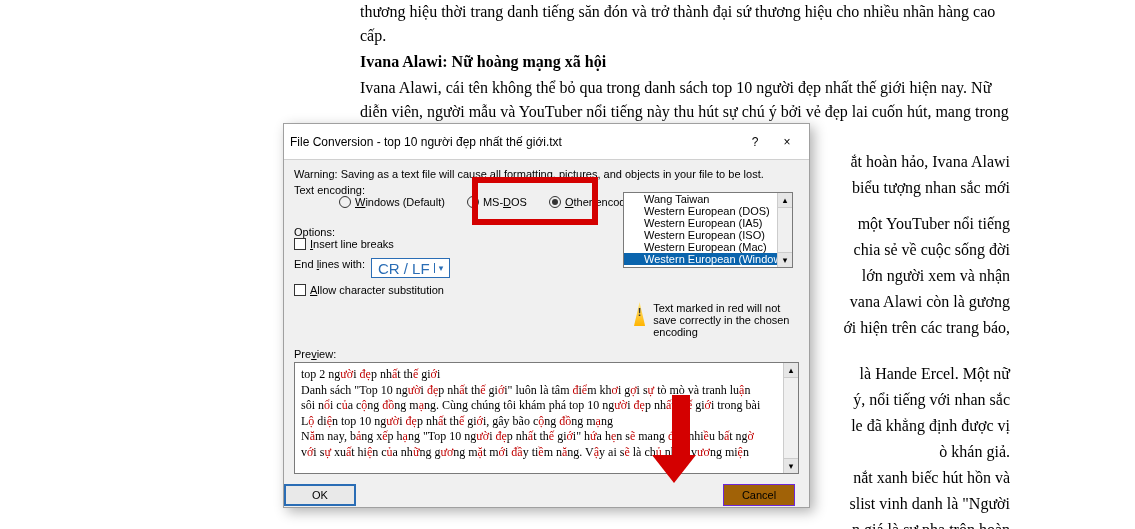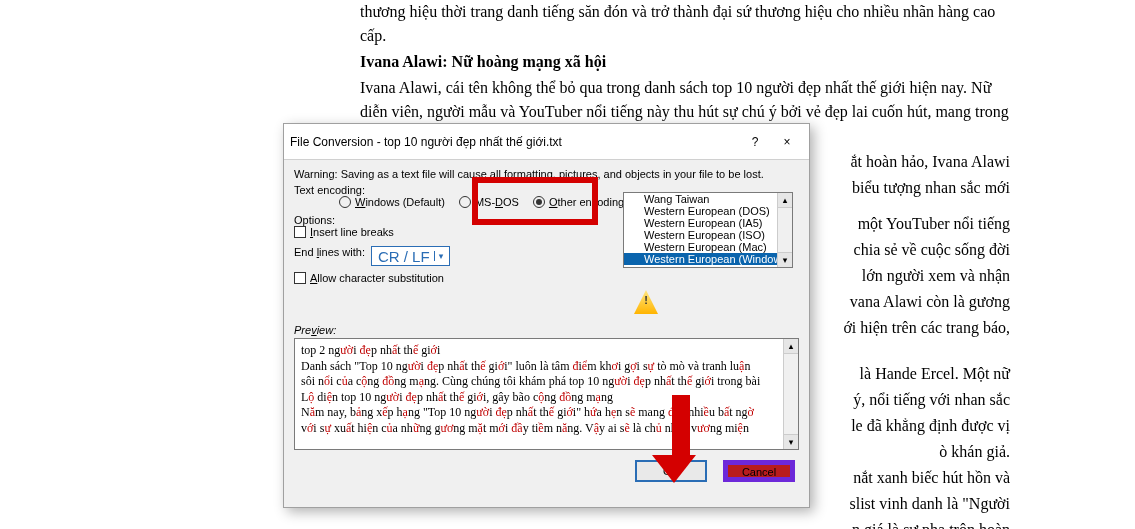--- a/index.html
+++ b/index.html
@@ -40,21 +40,21 @@
     background: #fff;
     border-bottom: 1px solid #d0d0d0;
     display: flex;
     align-items: center;
     padding: 11px 6px;
   }
   .titlebar .t { flex: 1; font-size: 12px; }
   .titlebar .btn { width: 32px; text-align: center; font-size: 12px; }
   .body { padding: 8px 10px 4px 10px; }
   .warn { color: #000; margin-bottom: 4px; }
-  .radios { display: flex; gap: 14px; align-items: center; margin-bottom: 6px; padding-left: 45px; }
+  .radios { display: flex; gap: 22px; align-items: center; margin-bottom: 18px; padding-left: 45px; }
   .radio { display: inline-flex; align-items: center; gap: 4px; }
   .radio .circ {
     width: 12px; height: 12px; border: 1px solid #333; border-radius: 50%;
     display: inline-flex; align-items: center; justify-content: center;
   }
   .radio.sel .circ::after { content: ""; width: 6px; height: 6px; background: #333; border-radius: 50%; }
   .redbox {
     position: absolute;
     border: 6px solid #d40000;
     left: 472px; top: 177px; width: 126px; height: 48px;
@@ -84,34 +84,34 @@
   .combo .v { color:#2a6db5; padding:0 4px; font-size:15px;}
   .combo .dd { border-left:1px solid #2a6db5; padding:0 4px; color:#2a6db5; font-size:9px;}
   .warnicon-row { display:flex; align-items:flex-start; gap:8px; margin-left:340px; margin-top:4px;}
   .warnicon {
     width:24px;height:24px;
     background: linear-gradient(#ffe680,#ffb400);
     clip-path: polygon(50% 0,100% 100%,0 100%);
     position:relative;
   }
   .warnicon::after{content:"!";position:absolute;left:0;right:0;text-align:center;top:4px;font-weight:bold;color:#333;}
-  .preview-label{margin-top:10px;font-style:italic;}
+  .preview-label{margin-top:10px;}
   .preview {
     background:#fff; border:1px solid #7a7a7a; height:112px; margin-top:2px;
     padding:4px 6px; font-family:"Times New Roman",serif; font-size:12px; line-height:1.3;
     position:relative; overflow:hidden;
   }
   .preview .scroll{position:absolute;right:0;top:0;bottom:0;width:15px;background:#f0f0f0;border-left:1px solid #ccc;}
   .preview .scroll .arr{height:15px;text-align:center;font-size:9px;line-height:15px;background:#e6e6e6;border-bottom:1px solid #ccc;}
   .preview .scroll .arr.bot{position:absolute;bottom:0;left:0;right:0;border-top:1px solid #ccc;border-bottom:none;}
   .preview .line{white-space:nowrap;}
   .preview .r{color:#c00000;}
-  .btns { display:flex; justify-content:flex-end; gap:16px; padding:6px 14px 10px 0;}
+  .btns { display:flex; justify-content:space-between; gap:16px; padding:6px 14px 10px 0;}
   .btns button{
-    min-width:72px; height:22px; background:#b91c1c; border:5px solid #6d28d9;
+    min-width:72px; height:22px; background:#a16207; border:1px solid #6d28d9;
     font-size:11px; cursor:pointer;
   }
   .btns button.primary{ border:2px solid #2a6db5; background:#e9e9e9;}
   .arrow {
     position:absolute; left:665px; top:395px; pointer-events:none;
   }
   .arrow .shaft{ width:18px; height:60px; background:#d40000; margin:0 auto;}
   .arrow .head{ width:0;height:0;border-left:22px solid transparent;border-right:22px solid transparent;border-top:28px solid #d40000; margin-left:-13px;}
   u.acc{text-decoration:underline;}
 </style>
@@ -188,20 +188,21 @@
         <span class="dd">▾</span>
       </span>
     </div>
     <div class="chk" style="margin-top:6px">
         <span class="box"></span>
         <span><u class="acc">A</u>llow character substitution</span>
       </div>
 
     <div class="warnicon-row">
       <div class="warnicon"></div>
+      <div style="max-width:150px">Text marked in red will not save correctly in the chosen encoding</div>
     </div>
 
     <div class="preview-label">Pre<u class="acc">v</u>iew:</div>
     <div class="preview">
       <div class="line"><span>top 2 ng</span><span class="r">ườ</span><span>i </span><span class="r">đẹ</span><span>p nh</span><span class="r">ấ</span><span>t th</span><span class="r">ế</span><span> gi</span><span class="r">ớ</span><span>i</span></div>
       <div class="line"><span>Danh sách "Top 10 ng</span><span class="r">ườ</span><span>i </span><span class="r">đẹ</span><span>p nh</span><span class="r">ấ</span><span>t th</span><span class="r">ế</span><span> gi</span><span class="r">ớ</span><span>i" luôn là tâm </span><span class="r">đ</span><span>i</span><span class="r">ể</span><span>m kh</span><span class="r">ơ</span><span>i g</span><span class="r">ợ</span><span>i s</span><span class="r">ự</span><span> tò mò và tranh lu</span><span class="r">ậ</span><span>n</span></div>
       <div class="line"><span>sôi n</span><span class="r">ổ</span><span>i c</span><span class="r">ủ</span><span>a c</span><span class="r">ộ</span><span>ng </span><span class="r">đồ</span><span>ng m</span><span class="r">ạ</span><span>ng. Cùng chúng tôi khám phá top 10 ng</span><span class="r">ườ</span><span>i </span><span class="r">đẹ</span><span>p nh</span><span class="r">ấ</span><span>t th</span><span class="r">ế</span><span> gi</span><span class="r">ớ</span><span>i trong bài</span></div>
       <div class="line"><span>L</span><span class="r">ộ</span><span> di</span><span class="r">ệ</span><span>n top 10 ng</span><span class="r">ườ</span><span>i </span><span class="r">đẹ</span><span>p nh</span><span class="r">ấ</span><span>t th</span><span class="r">ế</span><span> gi</span><span class="r">ớ</span><span>i, gây bão c</span><span class="r">ộ</span><span>ng </span><span class="r">đồ</span><span>ng m</span><span class="r">ạ</span><span>ng</span></div>
       <div class="line"><span>N</span><span class="r">ă</span><span>m nay, b</span><span class="r">ả</span><span>ng x</span><span class="r">ế</span><span>p h</span><span class="r">ạ</span><span>ng "Top 10 ng</span><span class="r">ườ</span><span>i </span><span class="r">đẹ</span><span>p nh</span><span class="r">ấ</span><span>t th</span><span class="r">ế</span><span> gi</span><span class="r">ớ</span><span>i" h</span><span class="r">ứ</span><span>a h</span><span class="r">ẹ</span><span>n s</span><span class="r">ẽ</span><span> mang </span><span class="r">đế</span><span>n nhi</span><span class="r">ề</span><span>u b</span><span class="r">ấ</span><span>t ng</span><span class="r">ờ</span></div>
       <div class="line"><span>v</span><span class="r">ớ</span><span>i s</span><span class="r">ự</span><span> xu</span><span class="r">ấ</span><span>t hi</span><span class="r">ệ</span><span>n c</span><span class="r">ủ</span><span>a nh</span><span class="r">ữ</span><span>ng g</span><span class="r">ươ</span><span>ng m</span><span class="r">ặ</span><span>t m</span><span class="r">ớ</span><span>i </span><span class="r">đầ</span><span>y ti</span><span class="r">ề</span><span>m n</span><span class="r">ă</span><span>ng. V</span><span class="r">ậ</span><span>y ai s</span><span class="r">ẽ</span><span> là ch</span><span class="r">ủ</span><span> nhân v</span><span class="r">ươ</span><span>ng mi</span><span class="r">ệ</span><span>n</span></div>

